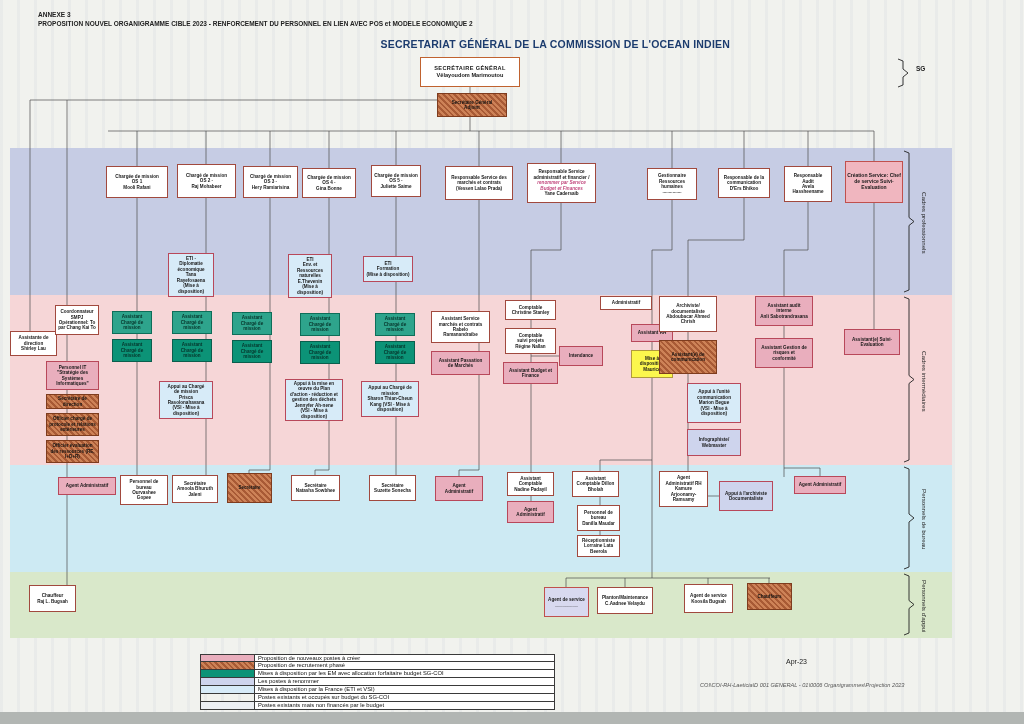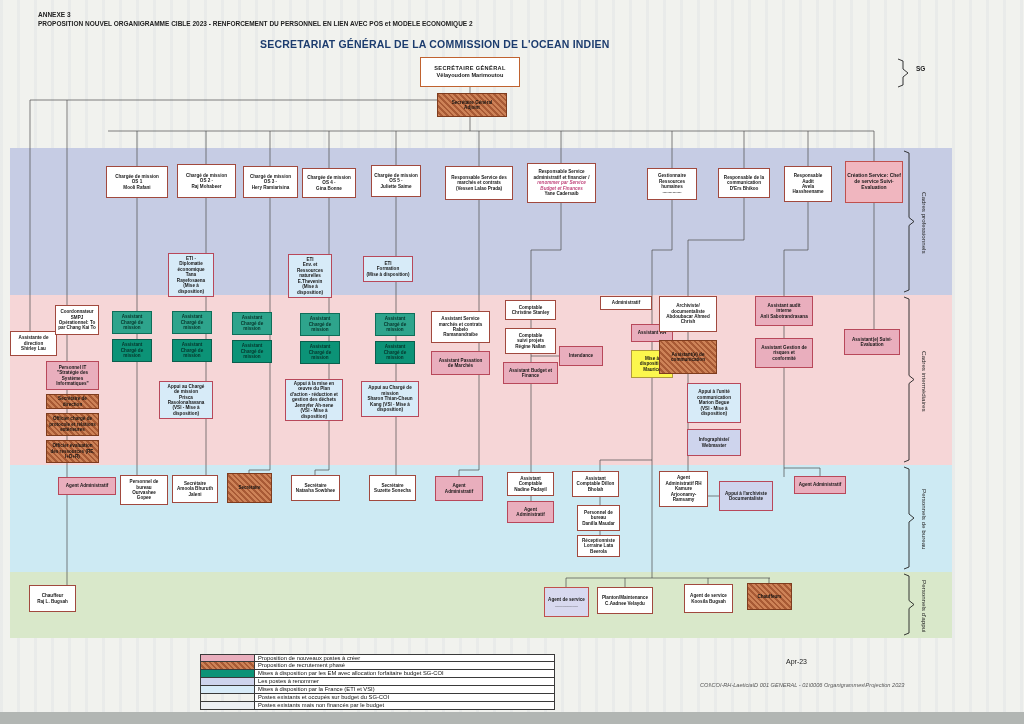--- a/index.html
+++ b/index.html
@@ -4,21 +4,21 @@
 <style>
   html,body{margin:0;padding:0;background:#dcdedb;}
   #page{position:relative;width:1024px;height:724px;overflow:hidden;
     background:#f1f2ee;
     font-family:"Liberation Sans",sans-serif;}
   #page::before{content:"";position:absolute;inset:0;
     background:repeating-linear-gradient(90deg,rgba(205,210,218,.22) 0 3px,transparent 3px 17px);
     pointer-events:none;}
   .hdr1{position:absolute;left:38px;top:11px;font-size:6.5px;font-weight:bold;color:#222;}
   .hdr2{position:absolute;left:38px;top:20px;font-size:6.5px;font-weight:bold;color:#222;}
-  .title{position:absolute;left:260px;top:38px;width:470px;text-align:left;
+  .title{position:absolute;left:260px;top:38px;width:470px;text-align:right;
     font-size:10.5px;font-weight:bold;color:#1c3c6e;letter-spacing:.2px;}
   .band{position:absolute;left:10px;width:942px;}
   .band-label{position:absolute;writing-mode:vertical-rl;font-size:6.2px;color:#222;
     white-space:nowrap;}
   .box{position:absolute;box-sizing:border-box;border:1px solid #a1493e;background:#fff;
     font-size:4.6px;line-height:1.18;font-weight:600;color:#181818;text-align:center;
     display:flex;flex-direction:column;justify-content:center;padding:1px 1px;overflow:hidden;}
   .box .ln{display:block;}
   .box .pk{color:#c2497e;font-style:italic;}
   .sg{border:1.4px solid #c0622f;font-size:5.6px;}

